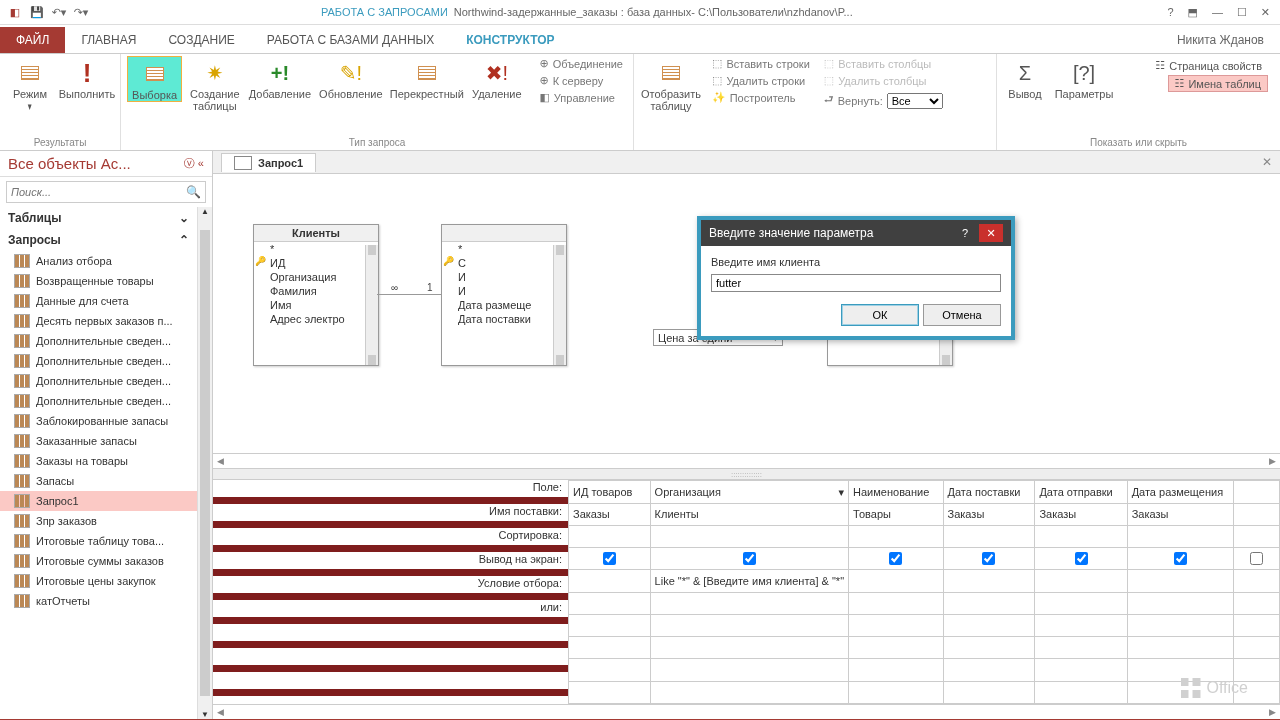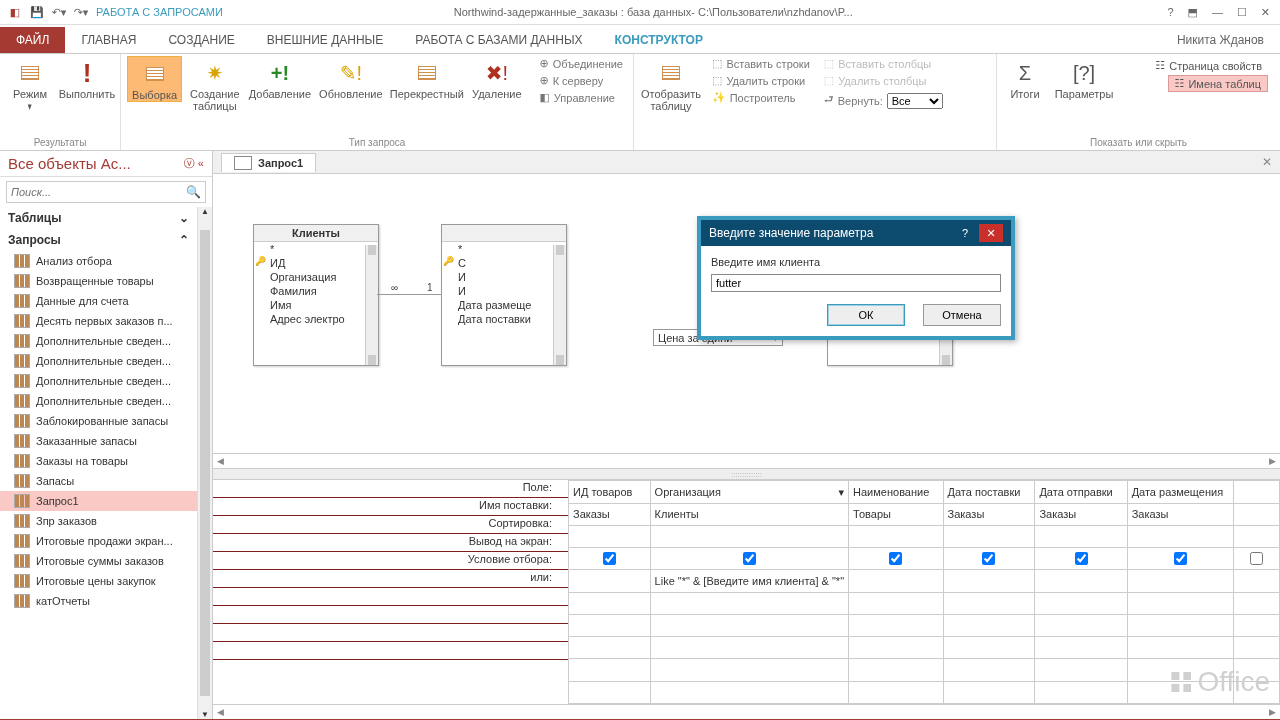--- a/index.html
+++ b/index.html
@@ -1,32 +1,32 @@
 <!DOCTYPE html>
 <html><head>
 <meta charset="utf-8">
 <style>
 html,body{margin:0;padding:0;font-family:"Segoe UI",Tahoma,sans-serif;font-size:12px;color:#333;background:#fff;width:1280px;height:720px;overflow:hidden}
 .titlebar{height:24px;background:#fff;display:flex;align-items:center;font-size:11px;border-bottom:1px solid #ddd}
 .titlebar .qat{display:flex;align-items:center;gap:4px;padding:0 6px}
 .qat-icon{width:18px;height:18px;display:flex;align-items:center;justify-content:center;color:#666;cursor:default}
-.titlebar .ctx{flex:1;text-align:left;color:#3b9bbe}
+.titlebar .ctx{flex:1;text-align:right;color:#3b9bbe}
 .titlebar .apptitle{flex:2;text-align:left;color:#666;padding-left:6px;white-space:nowrap;overflow:hidden;text-overflow:ellipsis}
 .titlebar .winctrl{display:flex;gap:14px;padding:0 10px;color:#666}
 .ribbon-tabs{height:28px;display:flex;align-items:flex-end;border-bottom:1px solid #ccc;background:#fff}
 .tab{padding:6px 16px;font-size:12px;color:#555;cursor:default}
 .tab.file{background:#a53a33;color:#fff}
 .tab.ctxtab{color:#3b9bbe;font-weight:700}
 .user-name{margin-left:auto;padding:6px 16px;color:#666}
 .ribbon-body{height:96px;border-bottom:1px solid #ccc;display:flex;background:#fff}
 .rgroup{border-right:1px solid #e0e0e0;padding:2px 6px 2px 6px;display:flex;flex-direction:column}
 .rgroup .rcontent{flex:1;display:flex;align-items:flex-start;gap:6px}
 .rgroup .rlabel{font-size:10px;text-align:center;color:#888}
 .rbtn{display:flex;flex-direction:column;align-items:center;width:54px;text-align:center;font-size:11px;color:#555;padding-top:2px}
-.rbtn.sel{background:#fdba74;border:1px solid #f0b040}
+.rbtn.sel{background:#5eead4;border:1px solid #f0b040}
 .ricon{width:34px;height:30px;display:flex;align-items:center;justify-content:center;font-size:20px}
 .rrow{display:flex;align-items:center;gap:4px;font-size:11px;color:#777;padding:1px 4px;white-space:nowrap}
 .rrow.disabled{color:#bbb}
 .rright{margin-left:auto;display:flex;flex-direction:column;align-items:flex-end;justify-content:center;padding:2px 6px;gap:2px}
 .rright .line{font-size:11px;color:#555;display:flex;align-items:center;gap:4px;padding:1px 6px}
 .rright .active{background:#fbc9c5;border:1px solid #d99}
 .mainrow{display:flex;height:568px}
 .nav{width:212px;border-right:1px solid #ccc;display:flex;flex-direction:column;background:#fff}
 .nav-head{display:flex;align-items:center;padding:4px 8px;font-size:15px;color:#a53a33;border-bottom:1px solid #ddd}
 .nav-search{margin:4px 6px;border:1px solid #ccc;display:flex;align-items:center;height:20px}
@@ -46,38 +46,38 @@
 .tablebox .fld{padding:1px 6px 1px 16px;white-space:nowrap;overflow:hidden;text-overflow:ellipsis;position:relative}
 .tablebox .fld.key::before{content:"🔑";position:absolute;left:1px;top:0;font-size:9px;color:#d9a400}
 .tablebox .scroll{position:absolute;right:0;top:20px;bottom:0;width:12px;background:#eee;border-left:1px solid #ccc}
 .tablebox .scroll::before,.tablebox .scroll::after{content:"";position:absolute;left:2px;width:8px;height:10px;background:#ccc}
 .tablebox .scroll::before{top:0}.tablebox .scroll::after{bottom:0}
 .rel-label{position:absolute;font-size:10px;color:#444}
 .wire{position:absolute;background:#999;height:1px}
 .hsplit{height:10px;background:#eee;border-top:1px solid #ccc;border-bottom:1px solid #ccc;display:flex;justify-content:center;align-items:center;color:#aaa;font-size:8px}
 .grid-pane{flex:4;display:flex;overflow:hidden}
 .grid-labels{width:355px;text-align:right;font-size:11px}
-.grid-labels div{padding:1px 16px;height:15px;border-bottom:1px solid #7f1d1d}
+.grid-labels div{padding:1px 6px;height:15px;border-bottom:7px solid #7f1d1d}
 .grid-table{flex:1;border-collapse:collapse;font-size:11px;table-layout:fixed}
 .grid-table td{border:1px solid #ccc;padding:1px 4px;height:15px;width:115px;overflow:hidden;white-space:nowrap}
 .grid-table input[type=checkbox]{margin:0 auto;display:block}
 .statusbar{height:20px;background:#a53a33;color:#fff;display:flex;align-items:center;padding:0 8px;font-size:11px}
 .dialog-shade{position:absolute;inset:0}
 .dialog{position:absolute;left:484px;top:42px;width:310px;background:#fff;border:4px solid #3b9bbe;box-shadow:2px 2px 6px rgba(0,0,0,.3)}
-.dialog .dtitle{background:#0c4a6e;color:#fff;padding:4px 8px;display:flex;align-items:center;font-size:12px}
+.dialog .dtitle{background:#404040;color:#fff;padding:4px 8px;display:flex;align-items:center;font-size:12px}
 .dialog .dtitle .dctrl{margin-left:auto;display:flex;gap:2px}
 .dctrl span{width:24px;height:18px;display:flex;align-items:center;justify-content:center;font-size:11px}
 .dctrl .close{background:#c9302c;color:#fff}
 .dialog .dbody{padding:10px}
 .dialog .prompt{font-size:11px;margin-bottom:6px}
 .dialog input.param{width:100%;box-sizing:border-box;border:1px solid #888;padding:2px 4px;font-size:11px;font-family:inherit}
-.dialog .dbtns{display:flex;justify-content:flex-end;gap:18px;margin-top:12px}
+.dialog .dbtns{display:flex;justify-content:flex-end;gap:4px;margin-top:12px}
 .dialog button{width:78px;height:22px;font-size:11px;background:#eee;border:1px solid #999;cursor:default}
 .dialog button.default{border:1px solid #3b9bbe;box-shadow:inset 0 0 0 1px #9ed0e4}
-.office-brand{position:absolute;right:10px;bottom:6px;font-size:28px;color:#d0d0d0;font-weight:300;display:flex;align-items:center;gap:6px}
+.office-brand{position:absolute;right:32px;bottom:6px;font-size:16px;color:#d0d0d0;font-weight:300;display:flex;align-items:center;gap:6px}
 .tbl-icon{width:16px;height:12px;border:1px solid #d09050;background:repeating-linear-gradient(#fff,#fff 2px,#d09050 2px,#d09050 3px)}
 .q-icon{width:16px;height:12px;border:1px solid #888;background:#fff;position:relative}
 .chev{display:inline-block;transform:scaleX(0.7)}
 .watermark-logo{width:20px;height:20px;background:#d0d0d0;clip-path:polygon(0 0,40% 0,40% 40%,0 40%,0 60%,40% 60%,40% 100%,0 100%,0 0,60% 0,100% 0,100% 40%,60% 40%,60% 60%,100% 60%,100% 100%,60% 100%,60% 0)}
 .nav-scroll{width:14px;background:#f0f0f0;border-left:1px solid #ddd;display:flex;flex-direction:column}
 .nav-scroll .thumb{flex:1;margin:14px 2px;background:#ccc}
 </style>
 </head>
 <body>
 
@@ -96,21 +96,20 @@
     <span>—</span>
     <span>☐</span>
     <span>✕</span>
   </div>
 </div>
 
 <div class="ribbon-tabs">
   <div class="tab file">ФАЙЛ</div>
   <div class="tab">ГЛАВНАЯ</div>
   <div class="tab">СОЗДАНИЕ</div>
-  <div class="tab">ВНЕШНИЕ ДАННЫЕ</div>
   <div class="tab">РАБОТА С БАЗАМИ ДАННЫХ</div>
   <div class="tab ctxtab">КОНСТРУКТОР</div>
   <div class="user-name">Никита Жданов</div>
 </div>
 
 <div class="ribbon-body">
   <div class="rgroup" style="width:108px">
     <div class="rcontent">
       <div class="rbtn">
           <div class="ricon">
@@ -183,21 +182,21 @@
         <div class="rrow disabled">⬚ <span>Вставить столбцы</span></div>
         <div class="rrow disabled">⬚ <span>Удалить столбцы</span></div>
         <div class="rrow">⮐ <span>Вернуть:</span> <select style="font-size:11px;width:56px"><option>Все</option></select></div>
       </div>
     </div>
   </div>
   <div class="rgroup" style="flex:1;border-right:none">
     <div class="rcontent">
       <div class="rbtn" style="width:44px">
           <div class="ricon">Σ</div>
-          <span>Итоги</span>
+          <span>Вывод</span>
         </div>
       <div class="rbtn" style="width:62px">
           <div class="ricon">[?]</div>
           <span>Параметры</span>
         </div>
       <div class="rright">
         <div class="line">☷ <span>Страница свойств</span></div>
         <div class="line active">☷ <span>Имена таблиц</span></div>
       </div>
     </div>
@@ -278,21 +277,21 @@
             <div class="nav-item sel">
               <span class="qicon"></span>
               <span>Запрос1</span>
             </div>
             <div class="nav-item">
               <span class="qicon"></span>
               <span>Зпр заказов</span>
             </div>
             <div class="nav-item">
               <span class="qicon"></span>
-              <span>Итоговые продажи экран...</span>
+              <span>Итоговые таблицу това...</span>
             </div>
             <div class="nav-item">
               <span class="qicon"></span>
               <span>Итоговые суммы заказов</span>
             </div>
             <div class="nav-item">
               <span class="qicon"></span>
               <span>Итоговые цены закупок</span>
             </div>
             <div class="nav-item">

